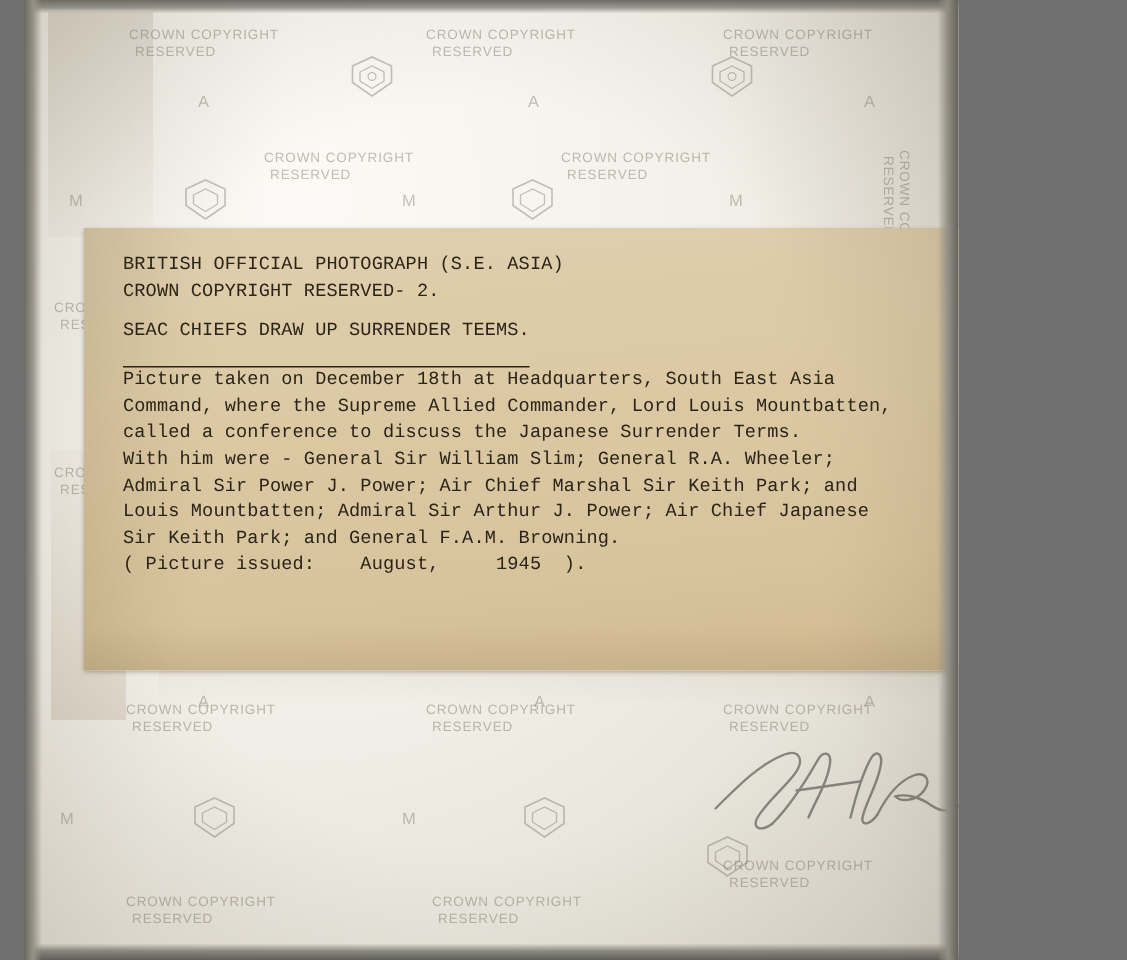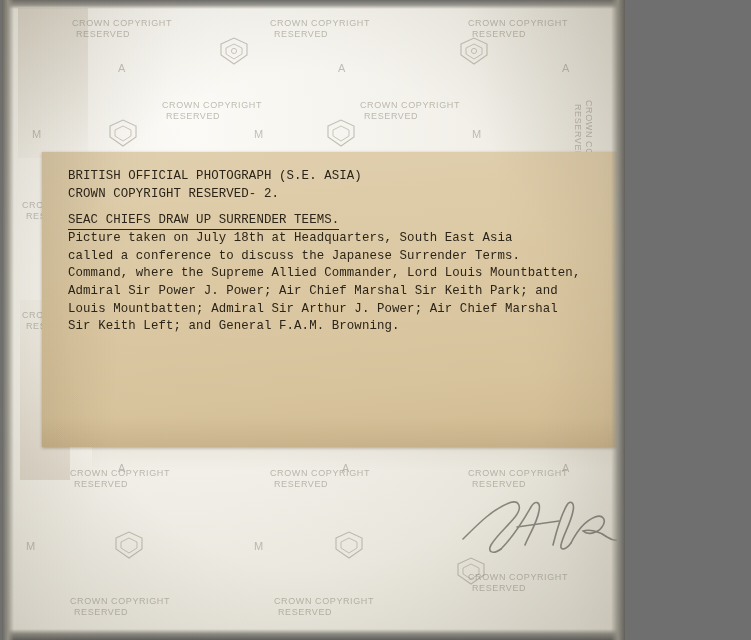--- a/index.html
+++ b/index.html
@@ -10,21 +10,21 @@
   body {
     width: 751px;
     height: 640px;
     overflow: hidden;
     font-family: "Liberation Sans", sans-serif;
   }
 
   
   #print {
     position: absolute;
-    left: 2px; top: 0;
+    left: 16px; top: 0;
     width: 623px;
     height: 640px;
     background:
       radial-gradient(ellipse at 30% 20%, #fbfaf6 0%, #f2f0e9 45%, #e6e3d9 75%, #dcd8cc 100%);
     overflow: hidden;
   }
   
   #print::after {
     content: "";
     position: absolute;
@@ -125,21 +125,21 @@
     line-height: 17.6px;
     color: #2b2419;
     letter-spacing: 0.1px;
     z-index: 2;
   }
   .tline { white-space: pre; }
   .tline.gap { height: 9px; }
   .underlined {
     display: inline-block;
     border-bottom: 1px solid #2b2419;
-    padding-bottom: 1px;
+    padding-bottom: 16px;
     line-height: 15px;
   }
 
   
   .pencil {
     position: absolute;
     color: #4a4437;
     font-family: "Liberation Mono", monospace;
     font-size: 12px;
     letter-spacing: 1px;
@@ -282,26 +282,28 @@
       <span>CROWN COPYRIGHT</span><span class="l2">RESERVED</span>
     </div>
   </div>
 
   <div id="slip">
     <div id="slip-text">
       <div class="tline">BRITISH OFFICIAL PHOTOGRAPH (S.E. ASIA)</div>
       <div class="tline">CROWN COPYRIGHT RESERVED- 2.</div>
       <div class="tline gap"></div>
       <div class="tline"><span class="underlined">SEAC CHIEFS DRAW UP SURRENDER TEEMS.</span></div>
-      <div class="tline">Picture taken on July 18th at Headquarters, South East Asia</div>
+      <div class="tline">Picture taken on December 18th at Headquarters, South East Asia</div>
+      <div class="tline">Command, where the Supreme Allied Commander, Lord Louis Mountbatten,</div>
       <div class="tline">called a conference to discuss the Japanese Surrender Terms.</div>
-      <div class="tline">Command, where the Supreme Allied Commander, Lord Louis Mountbatten,</div>
+      <div class="tline">With him were - General Sir William Slim; General R.A. Wheeler;</div>
       <div class="tline">Admiral Sir Power J. Power; Air Chief Marshal Sir Keith Park; and</div>
-      <div class="tline">Louis Mountbatten; Admiral Sir Arthur J. Power; Air Chief Marshal</div>
-      <div class="tline">Sir Keith Left; and General F.A.M. Browning.</div>
+      <div class="tline">Louis Mountbatten; Admiral Sir Arthur J. Power; Air Chief Japanese</div>
+      <div class="tline">Sir Keith Park; and General F.A.M. Browning.</div>
+      <div class="tline">( Picture issued:    August,     1945  ).</div>
     </div>
   </div>
 
   <div class="pencil" style="left:706px; top:216px; transform: rotate(-90deg);">USIS  PC 4 - 598</div>
   <div class="pencil" style="left:706px; top:500px; transform: rotate(-90deg);">F 33267A</div>
 
   <svg id="signature" viewBox="0 0 180 80">
     <g fill="none" stroke="#3b3a35" stroke-width="1.6" stroke-linecap="round">
       <path d="M6 52 C22 36, 36 22, 52 16 C62 12, 66 20, 58 30 C50 40, 40 48, 34 58 C30 65, 36 68, 44 62"></path>
       <path d="M44 62 C56 50, 66 34, 74 20 C78 13, 84 14, 82 24 C80 36, 72 48, 68 58"></path>

